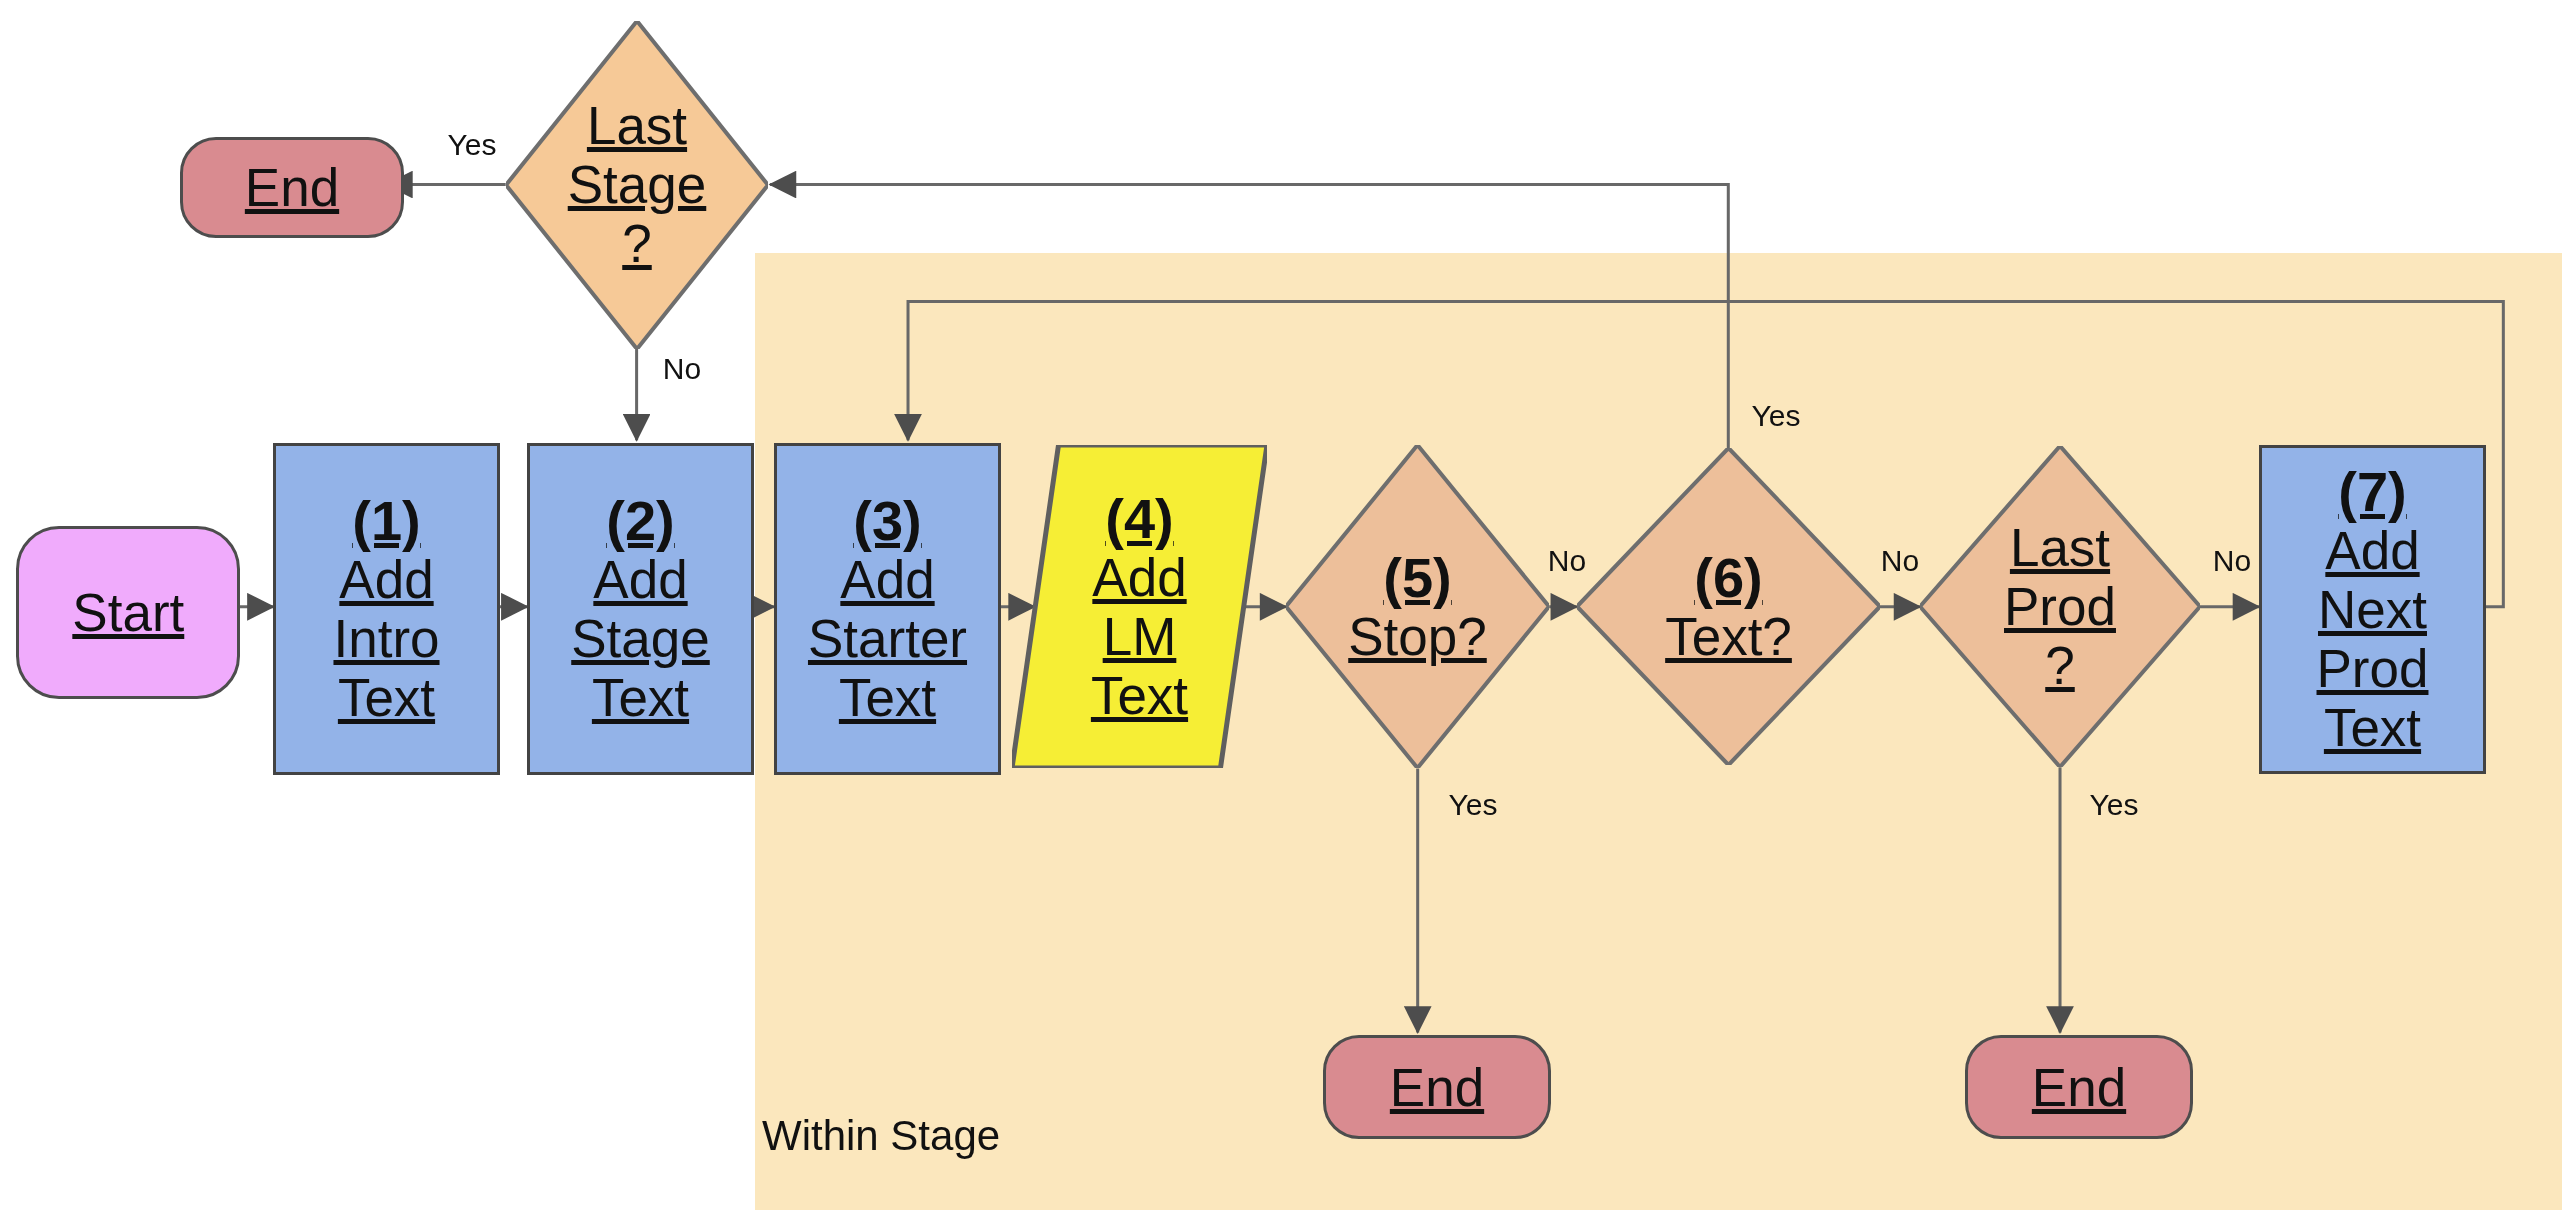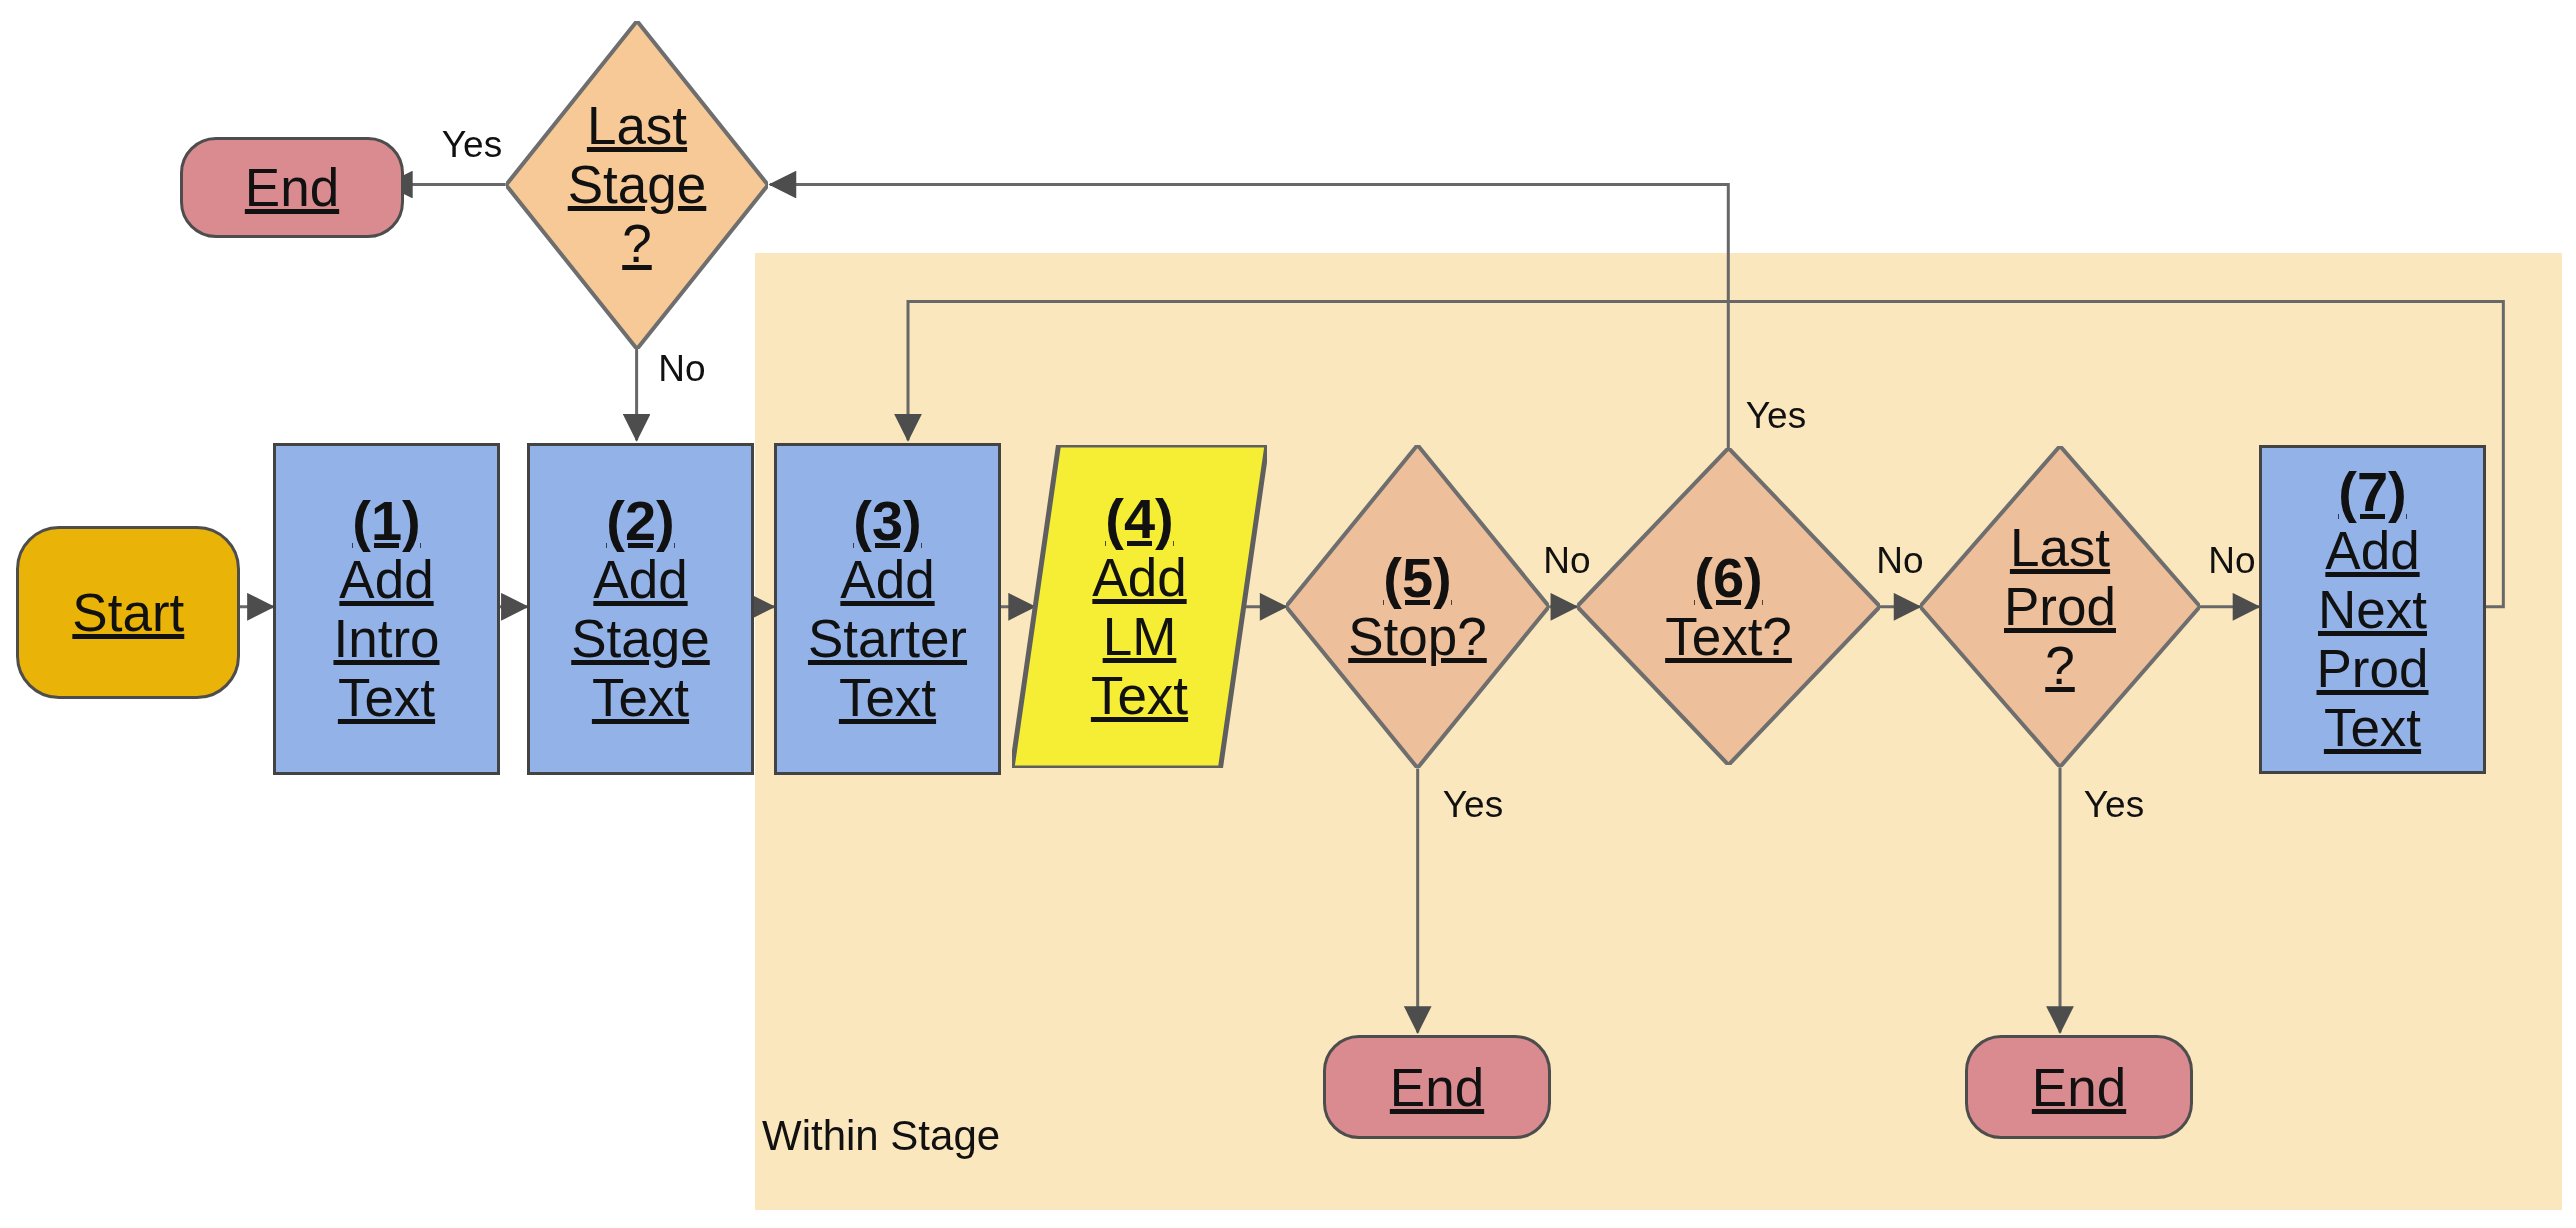--- a/index.html
+++ b/index.html
@@ -23,30 +23,30 @@
   
   .node{
     position:absolute; z-index:2;
     display:flex; flex-direction:column; align-items:center; justify-content:center;
     text-align:center; font-size:53px; line-height:59px; color:#111;
   }
   .node .ln{position:relative; z-index:1; display:block;text-decoration:underline;}
   .node .num{font-weight:bold; font-size:56px;}
   .process{background:#93b3e8; border:3px solid #434343;}
   .terminator{border:3px solid #4d4d4d; border-radius:43px;}
-  .start-fill{background:#eab308;}
+  .start-fill{background:#f0abfc;}
   .end-fill{background:#d98b90;margin-left:16px;}
   .shape-svg{position:absolute; left:0; top:0; width:100%; height:100%; z-index:0;}
   .decision-top-poly{fill:#f6c997; stroke:#6e6e6e; stroke-width:4px;}
   .decision-poly{fill:#edbf9a; stroke:#6e6e6e; stroke-width:4px;}
   .io-poly{fill:#f6ee35; stroke:#5f5f5f; stroke-width:5px;}
   
   .edge-label{
     position:absolute; z-index:3; transform:translate(-50%,-50%);
-    font-size:37px; color:#111; white-space:nowrap;
+    font-size:30px; color:#111; white-space:nowrap;
   }
 </style>
 </head>
 <body>
 
 <div id="canvas">
 
   <div id="within-stage"></div>
   <div id="within-stage-label">Within Stage</div>
 

